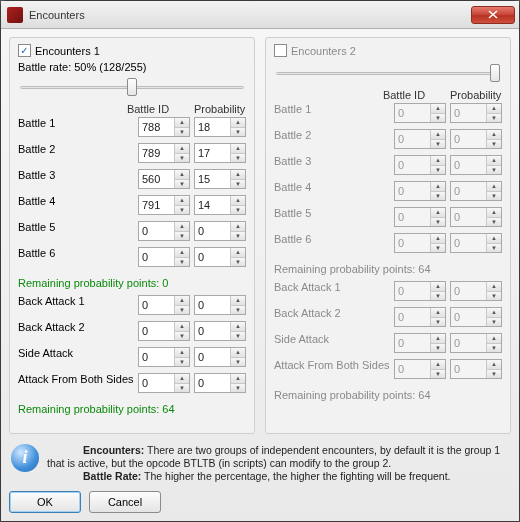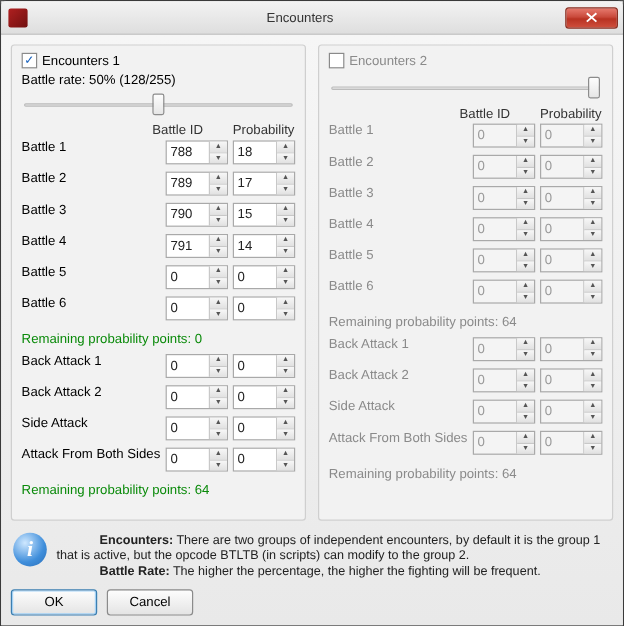--- a/index.html
+++ b/index.html
@@ -21,21 +21,20 @@
     display: flex;
     flex-direction: column;
   }
   .titlebar {
     height: 28px;
     background: linear-gradient(#f3f3f3, #dedede);
     border-bottom: 1px solid #b0b0b0;
     display: flex;
     align-items: center;
     padding: 0 4px 0 6px;
-    text-align: center;
   }
   .app-icon {
     width: 16px; height: 16px;
     background: linear-gradient(135deg,#b02020,#701010);
     border-radius: 2px;
     margin-right: 6px;
   }
   .title-text { color: #333; flex:1; }
   .close-btn {
     width: 44px; height: 18px;
@@ -201,21 +200,21 @@
                 <div class="val">17</div>
                 <div class="btns">
                   <div>▲</div>
                   <div>▼</div>
                 </div>
               </div>
             </div>
             <div class="row">
               <span class="label">Battle 3</span>
               <div class="spin">
-                <div class="val">790</div>
+                <div class="val">560</div>
                 <div class="btns">
                   <div>▲</div>
                   <div>▼</div>
                 </div>
               </div>
               <div class="spin">
                 <div class="val">15</div>
                 <div class="btns">
                   <div>▲</div>
                   <div>▼</div>

